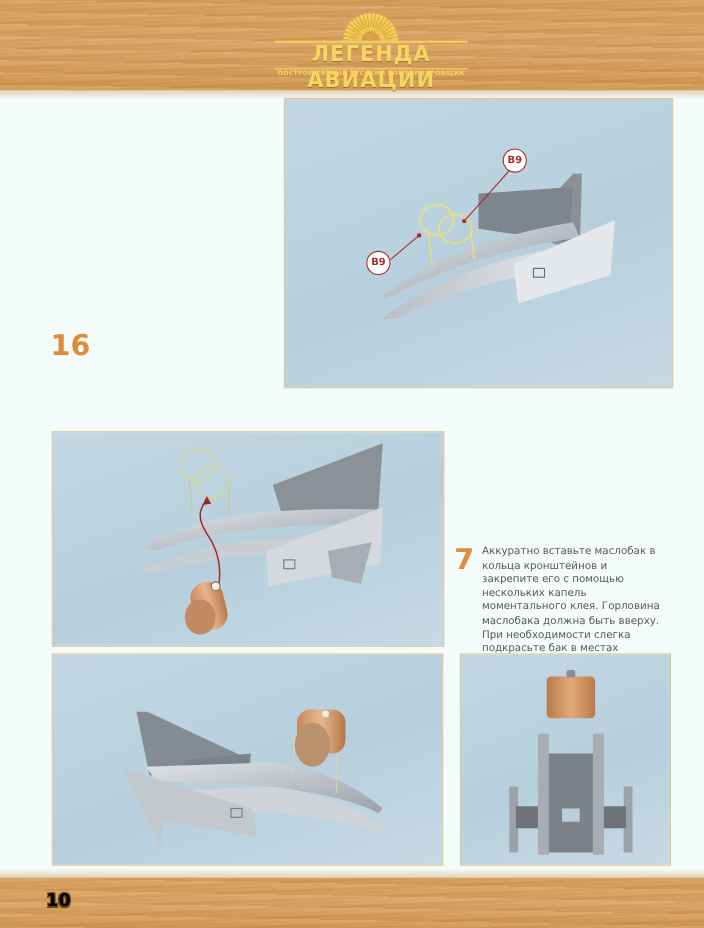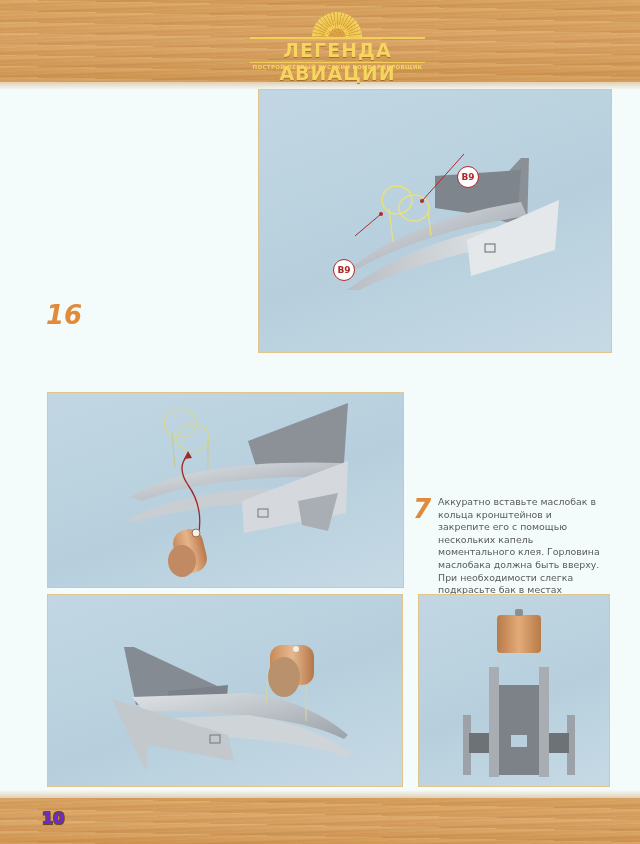--- a/index.html
+++ b/index.html
@@ -16,24 +16,24 @@
 
   .logo{position:absolute;left:250px;top:12px;width:175px;height:60px;text-align:center;}
   .sun{position:absolute;left:62px;top:0;width:50px;height:25px;border-radius:50px 50px 0 0;background:radial-gradient(circle at 50% 100%,#d9a548 0 8px,#f3cf5a 9px 12px,#e9bd4a 13px,#f5d565 26px);overflow:hidden;}
   .sun::after{content:"";position:absolute;inset:0;background:repeating-conic-gradient(from 270deg at 50% 100%,rgba(200,140,40,0.45) 0deg 3deg,rgba(0,0,0,0) 3deg 9deg);}
   .logo-line{position:absolute;left:0;right:0;height:2px;background:#f3cf5a;}
   .logo-title{position:absolute;left:0;right:0;top:27px;font-family:"DejaVu Sans",sans-serif;font-weight:bold;font-size:19px;letter-spacing:1px;color:#f6d560;text-shadow:0 1px 0 #a7702a;transform:scaleY(1.05);}
   .logo-sub{position:absolute;left:0;right:0;top:52px;font-size:5.5px;font-weight:bold;color:#f6d560;letter-spacing:0.3px;}
 
   .photo{position:absolute;border:1.5px solid #e2c58c;background:linear-gradient(160deg,#c2d7e3,#b7cfdd 55%,#c6dae5);box-sizing:border-box;overflow:hidden;}
   .step{position:absolute;display:flex;align-items:flex-start;}
-  .step-num{font-family:"DejaVu Sans",sans-serif;font-weight:bold;font-size:26px;color:#e08a3a;line-height:26px;margin-right:7px;font-style:italic;}
+  .step-num{font-family:"DejaVu Sans",sans-serif;font-weight:bold;font-size:26px;color:#e08a3a;line-height:26px;margin-right:7px;}
   .step-text{font-size:9.4px;line-height:12.6px;color:#5a5a5a;}
-  .page-num{position:absolute;left:42px;top:809px;font-weight:bold;font-size:16px;color:#6d28d9;text-shadow:-1px -1px 0 #6b4a1a,1px -1px 0 #6b4a1a,-1px 1px 0 #6b4a1a,1px 1px 0 #6b4a1a;}
-  .label-b9{position:absolute;width:20px;height:20px;border-radius:50%;background:#fff;border:1.5px solid #b02a2a;color:#b02a2a;font-weight:bold;font-size:9px;line-height:20px;text-align:center;box-sizing:content-box;margin-top:31px;}
+  .page-num{position:absolute;left:42px;top:809px;font-weight:bold;font-size:16px;color:#000000;text-shadow:-1px -1px 0 #6b4a1a,1px -1px 0 #6b4a1a,-1px 1px 0 #6b4a1a,1px 1px 0 #6b4a1a;}
+  .label-b9{position:absolute;width:20px;height:20px;border-radius:50%;background:#fff;border:1.5px solid #b02a2a;color:#b02a2a;font-weight:bold;font-size:9px;line-height:20px;text-align:center;box-sizing:content-box;}
   svg{position:absolute;left:0;top:0;}
 </style>
 </head>
 <body>
 
 <div class="wood top"></div>
 <div class="logo">
   <div class="sun"></div>
   <div class="logo-line" style="top:25px;"></div>
   <div class="logo-title">ЛЕГЕНДА АВИАЦИИ</div>

